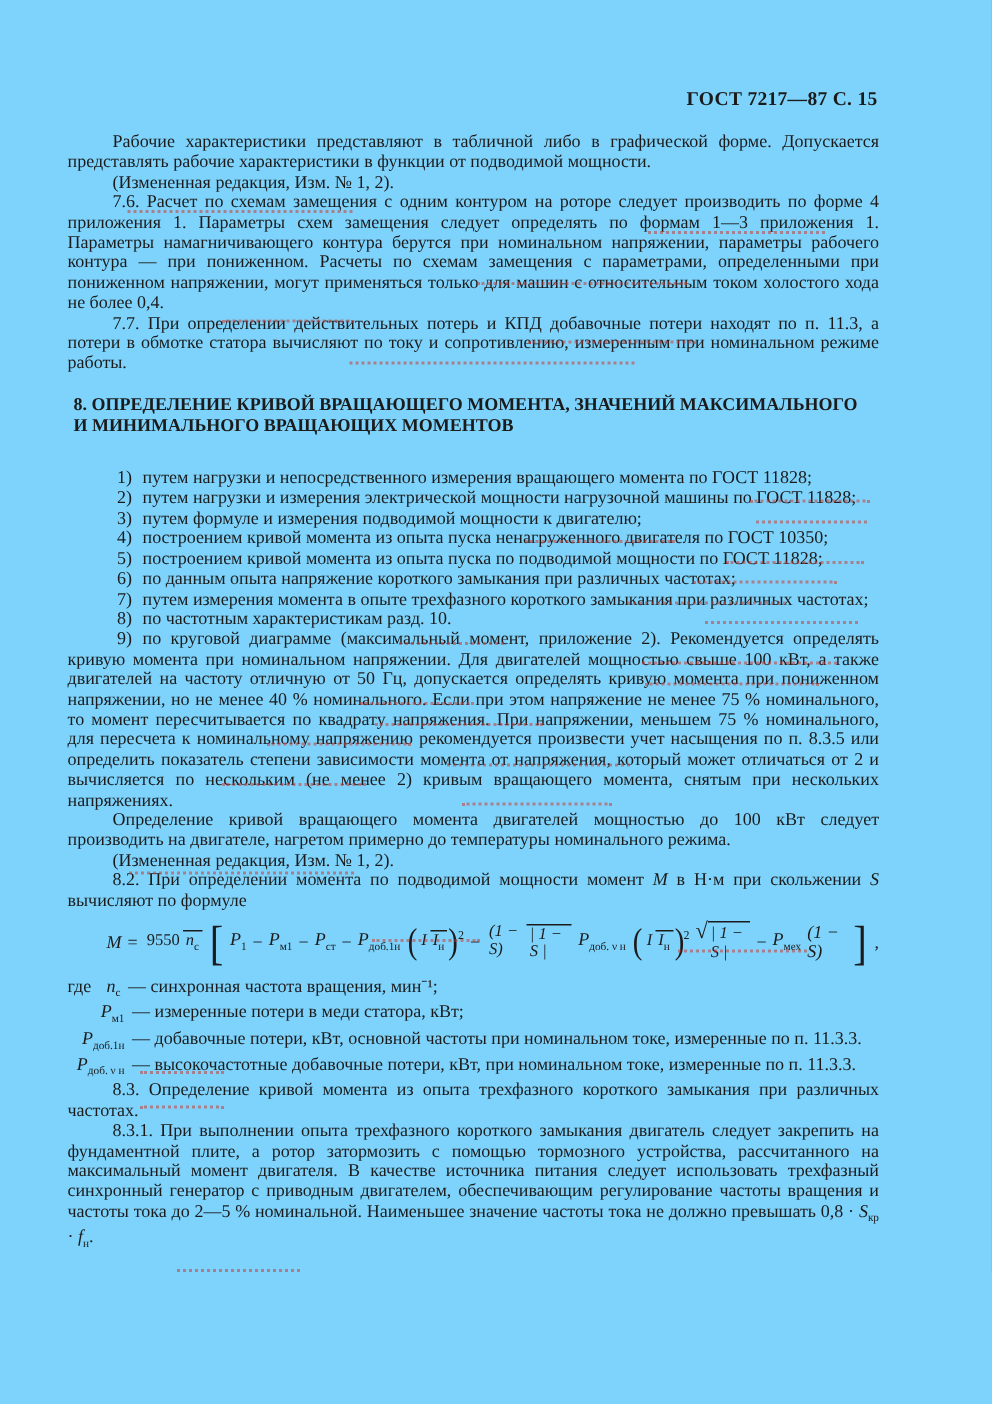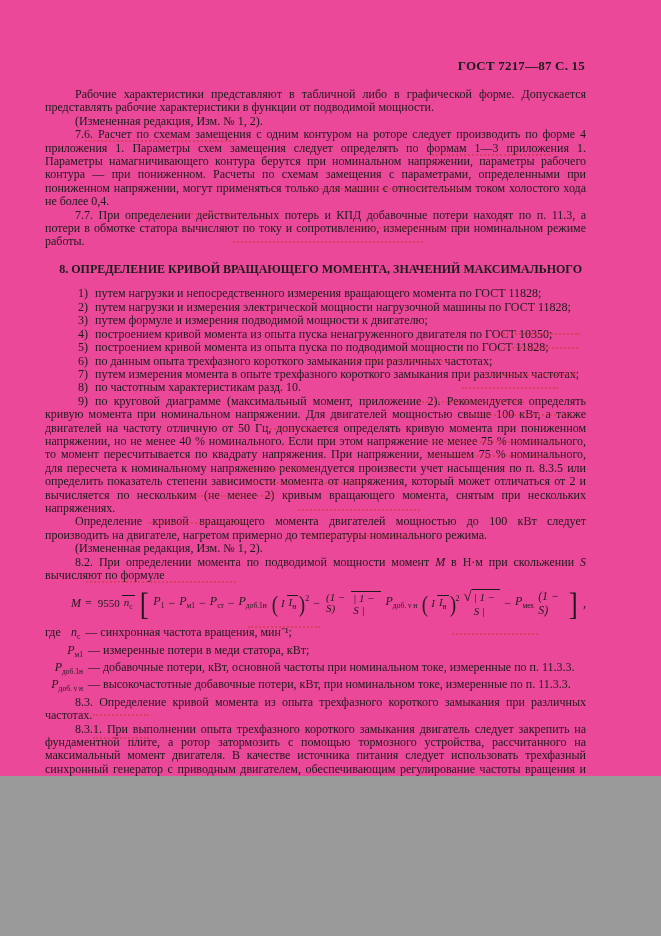--- a/index.html
+++ b/index.html
@@ -1,34 +1,34 @@
 <!DOCTYPE html>
 <html lang="ru"><head>
 <meta charset="utf-8">
 <style>
   html,body{margin:0;padding:0;}
   body{background:#9a9a9a;font-family:"Liberation Serif", serif;}
   .page{
-    position:relative;width:661px;height:776px;margin:0 auto;
-    background:#ec4899;color:#1b1b1b;overflow:hidden;
+    position:relative;width:661px;height:936px;margin:0 auto;
+    background:#7dd3fc;color:#1b1b1b;overflow:hidden;
   }
   .gost-header{
     position:absolute;top:58px;right:76px;
     font-weight:bold;font-size:13px;letter-spacing:.2px;
   }
   .content{
     position:absolute;left:45px;top:88px;width:541px;
     font-size:12px;line-height:13.4px;text-align:justify;
   }
   .content p{margin:0;padding:0;text-align:justify;}
   .ind{text-indent:30px;}
   .boldnote{font-weight:normal;}
   .sec-title{
-    font-weight:bold;text-align:right;
-    margin:13px 4px 11px;line-height:14.6px;
+    font-weight:bold;text-align:left;
+    margin:13px 4px 21px;line-height:14.6px;
   }
   .sec-title span{display:block;}
   .item{text-indent:33px;}
   .item .item-num{margin-right:7px;}
   .it{font-style:italic;}
   .sub{font-size:7.5px;vertical-align:-3px;font-style:normal;}
   .t{white-space:nowrap;}
   
   .formula-row{
     display:flex;align-items:center;gap:4px;
@@ -67,29 +67,30 @@
 
   <div class="content">
 
     <p class="ind">Рабочие характеристики представляют в табличной либо в графической форме. Допускается представлять рабочие характеристики в функции от подводимой мощности.</p>
     <p class="ind boldnote">(Измененная редакция, Изм. № 1, 2).</p>
     <p class="ind">7.6. Расчет по схемам замещения с одним контуром на роторе следует производить по форме 4 приложения 1. Параметры схем замещения следует определять по формам 1—3 приложения 1. Параметры намагничивающего контура берутся при номинальном напряжении, параметры рабочего контура — при пониженном. Расчеты по схемам замещения с параметрами, определенными при пониженном напряжении, могут применяться только для машин с относительным током холостого хода не более 0,4.</p>
     <p class="ind">7.7. При определении действительных потерь и КПД добавочные потери находят по п. 11.3, а потери в обмотке статора вычисляют по току и сопротивлению, измеренным при номинальном режиме работы.</p>
 
     <div class="sec-title">
       <span>8. ОПРЕДЕЛЕНИЕ КРИВОЙ ВРАЩАЮЩЕГО МОМЕНТА, ЗНАЧЕНИЙ МАКСИМАЛЬНОГО</span>
+      <span>И МИНИМАЛЬНОГО ВРАЩАЮЩИХ МОМЕНТОВ</span>
     </div>
 
 
     <p class="item"><span class="item-num">1)</span><span>путем нагрузки и непосредственного измерения вращающего момента по ГОСТ 11828;</span></p>
     <p class="item"><span class="item-num">2)</span><span>путем нагрузки и измерения электрической мощности нагрузочной машины по ГОСТ 11828;</span></p>
     <p class="item"><span class="item-num">3)</span><span>путем формуле и измерения подводимой мощности к двигателю;</span></p>
     <p class="item"><span class="item-num">4)</span><span>построением кривой момента из опыта пуска ненагруженного двигателя по ГОСТ 10350;</span></p>
     <p class="item"><span class="item-num">5)</span><span>построением кривой момента из опыта пуска по подводимой мощности по ГОСТ 11828;</span></p>
-    <p class="item"><span class="item-num">6)</span><span>по данным опыта трехфазного короткого замыкания при различных частотах;</span></p>
+    <p class="item"><span class="item-num">6)</span><span>по данным опыта напряжение короткого замыкания при различных частотах;</span></p>
     <p class="item"><span class="item-num">7)</span><span>путем измерения момента в опыте трехфазного короткого замыкания при различных частотах;</span></p>
     <p class="item"><span class="item-num">8)</span><span>по частотным характеристикам разд. 10.</span></p>
     <p class="item"><span class="item-num">9)</span><span>по круговой диаграмме (максимальный момент, приложение 2). Рекомендуется определять кривую момента при номинальном напряжении. Для двигателей мощностью свыше 100 кВт, а также двигателей на частоту отличную от 50 Гц, допускается определять кривую момента при пониженном напряжении, но не менее 40 % номинального. Если при этом напряжение не менее 75 % номинального, то момент пересчитывается по квадрату напряжения. При напряжении, меньшем 75 % номинального, для пересчета к номинальному напряжению рекомендуется произвести учет насыщения по п. 8.3.5 или определить показатель степени зависимости момента от напряжения, который может отличаться от 2 и вычисляется по нескольким (не менее 2) кривым вращающего момента, снятым при нескольких напряжениях.</span></p>
 
     <p class="ind">Определение кривой вращающего момента двигателей мощностью до 100 кВт следует производить на двигателе, нагретом примерно до температуры номинального режима.</p>
     <p class="ind boldnote">(Измененная редакция, Изм. № 1, 2).</p>
 
     <p class="ind"><span>8.2. При определении момента по подводимой мощности момент </span><span class="it">М</span><span> в Н·м при скольжении </span><span class="it">S</span><span> вычисляют по формуле</span></p>
 
     <div class="formula-row">

